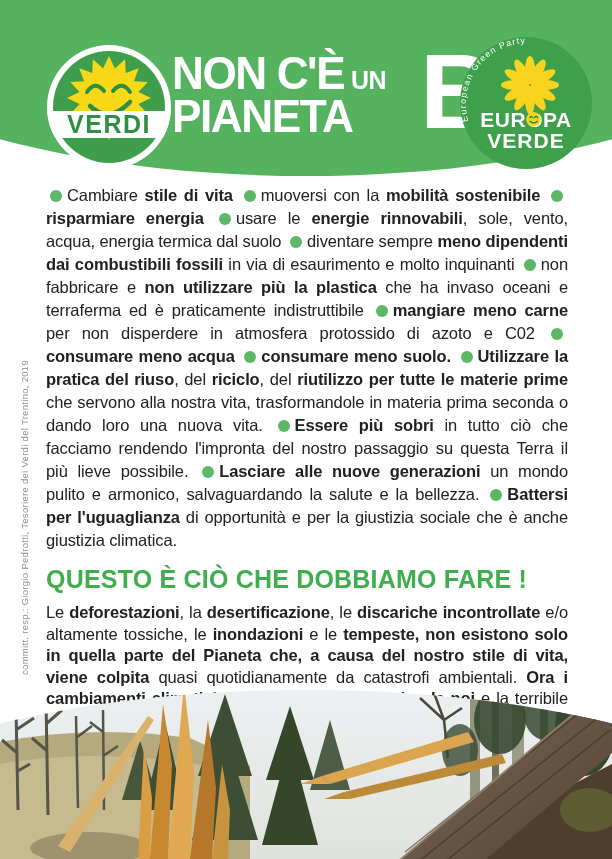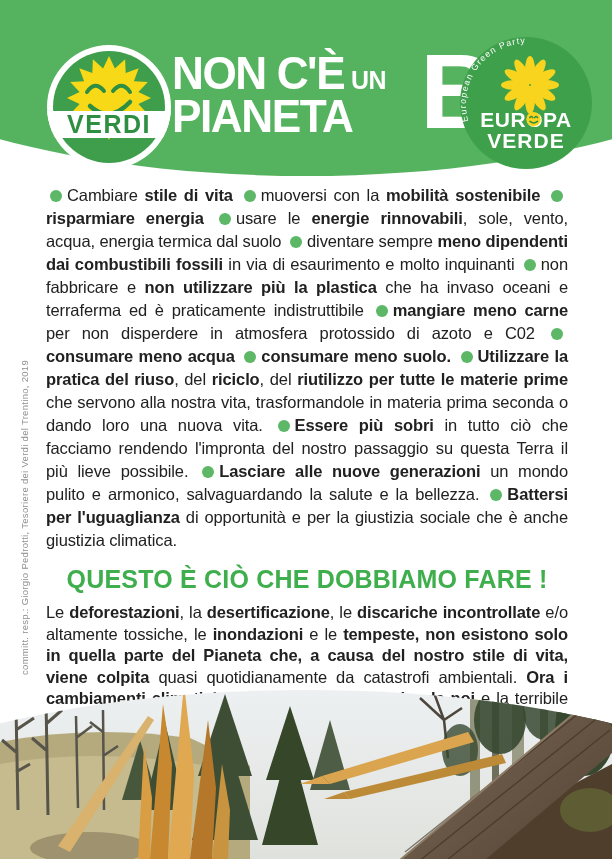--- a/index.html
+++ b/index.html
@@ -35,21 +35,21 @@
   .para {
     font-size:16.5px; line-height:23px; text-align:justify; letter-spacing:-.1px;
     margin:0;
   }
   .para b { font-weight:bold; }
   .dot {
     display:inline-block; width:12px; height:12px; border-radius:50%;
     background:#5cb766; margin:0 5px 0 4px; vertical-align:-1px;
   }
   .headline {
-    margin:13px 0 8px; text-align:center; color:#3fae4c;
+    margin:13px 0 8px; text-align:left; color:#3fae4c;
     font-size:25px; font-weight:bold; letter-spacing:.2px;
   }
   .para2 { line-height:21.5px; }
   .signature {
     margin-top:4px; text-align:right; color:#22a14b;
     font-size:17px; font-weight:bold; letter-spacing:.2px;
   }
 
   
   .side-note {

